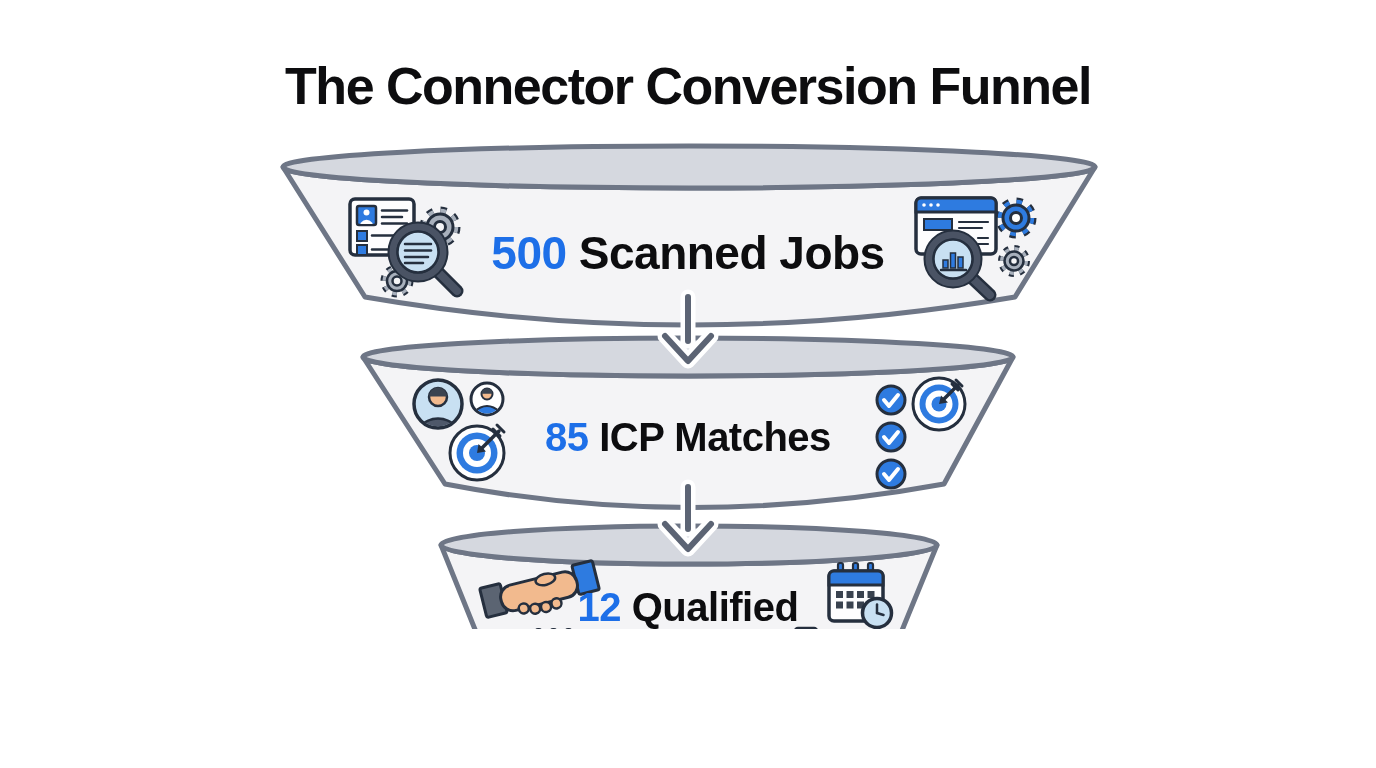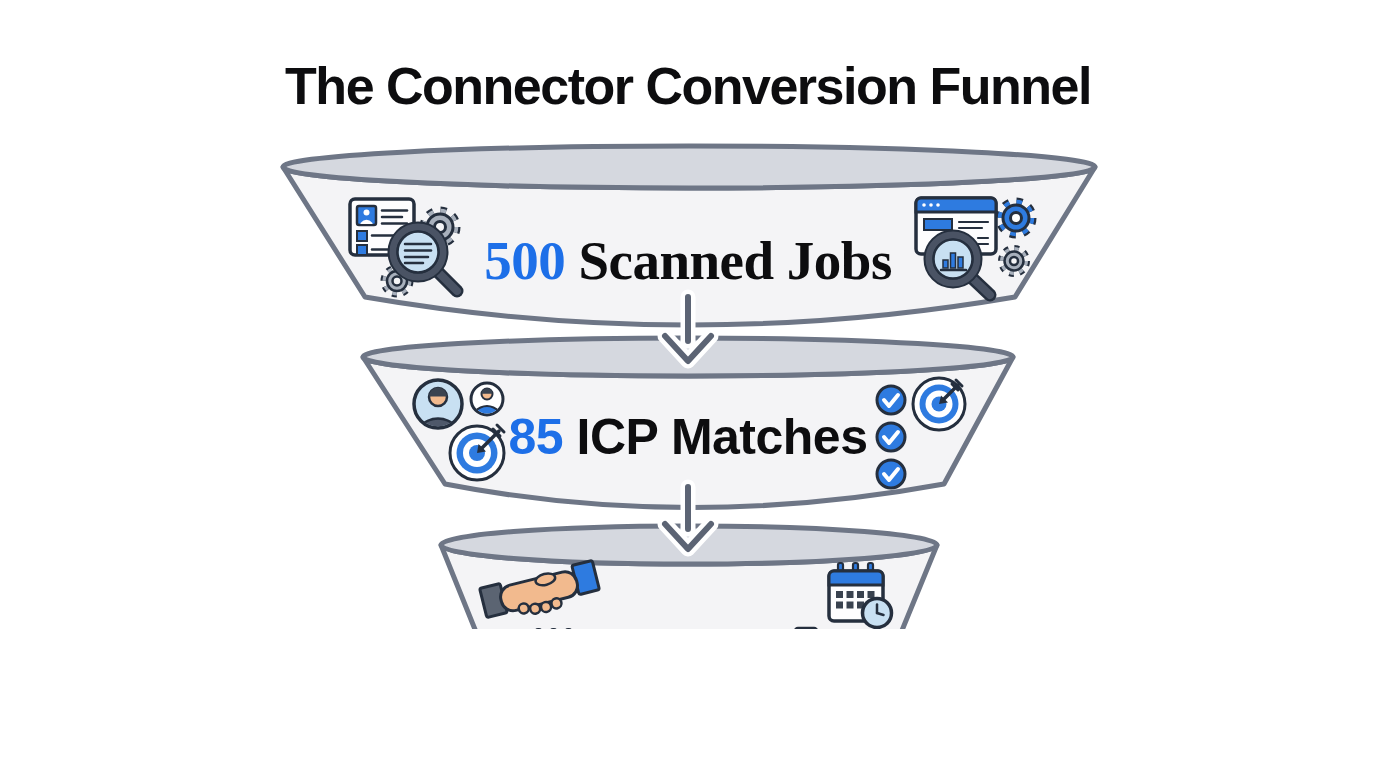--- a/index.html
+++ b/index.html
@@ -9,22 +9,22 @@
   }
   .canvas svg{position:absolute;left:0;top:0;}
   .title{
     position:absolute;left:0;right:0;top:56px;text-align:center;
     font-size:52px;font-weight:700;letter-spacing:-1.5px;color:#0d0d0f;white-space:nowrap;
   }
   .stage-label{
     position:absolute;left:0;right:0;text-align:center;font-weight:700;
     color:#0d0d0f;letter-spacing:-0.5px;white-space:nowrap;
   }
-  .s1{top:238px;font-size:55px;line-height:46px;font-family:Liberation Serif, serif;}
-  .s2{top:414px;font-size:50px;line-height:46px;}
+  .s1{top:230px;font-size:46px;line-height:46px;}
+  .s2{top:414px;font-size:40px;line-height:46px;}
   .s3{top:583px;font-size:40px;line-height:49px;}
   .v{color:#1d6fe8;}
 </style>
 </head>
 <body>
 
 <div class="canvas">
 
 <svg width="1376" height="768" viewBox="0 0 1376 768">
 
@@ -255,15 +255,19 @@
     <span class="v">500</span>
     <span>Scanned Jobs</span>
   </div>
 
   <div class="stage-label s2">
     <span class="v">85</span>
     <span>ICP Matches</span>
   </div>
 
   <div class="stage-label s3">
+    <div>
+      <span class="v">12</span>
+      <span>Qualified</span>
+    </div>
   </div>
 
 </div>
 
 </body></html>

